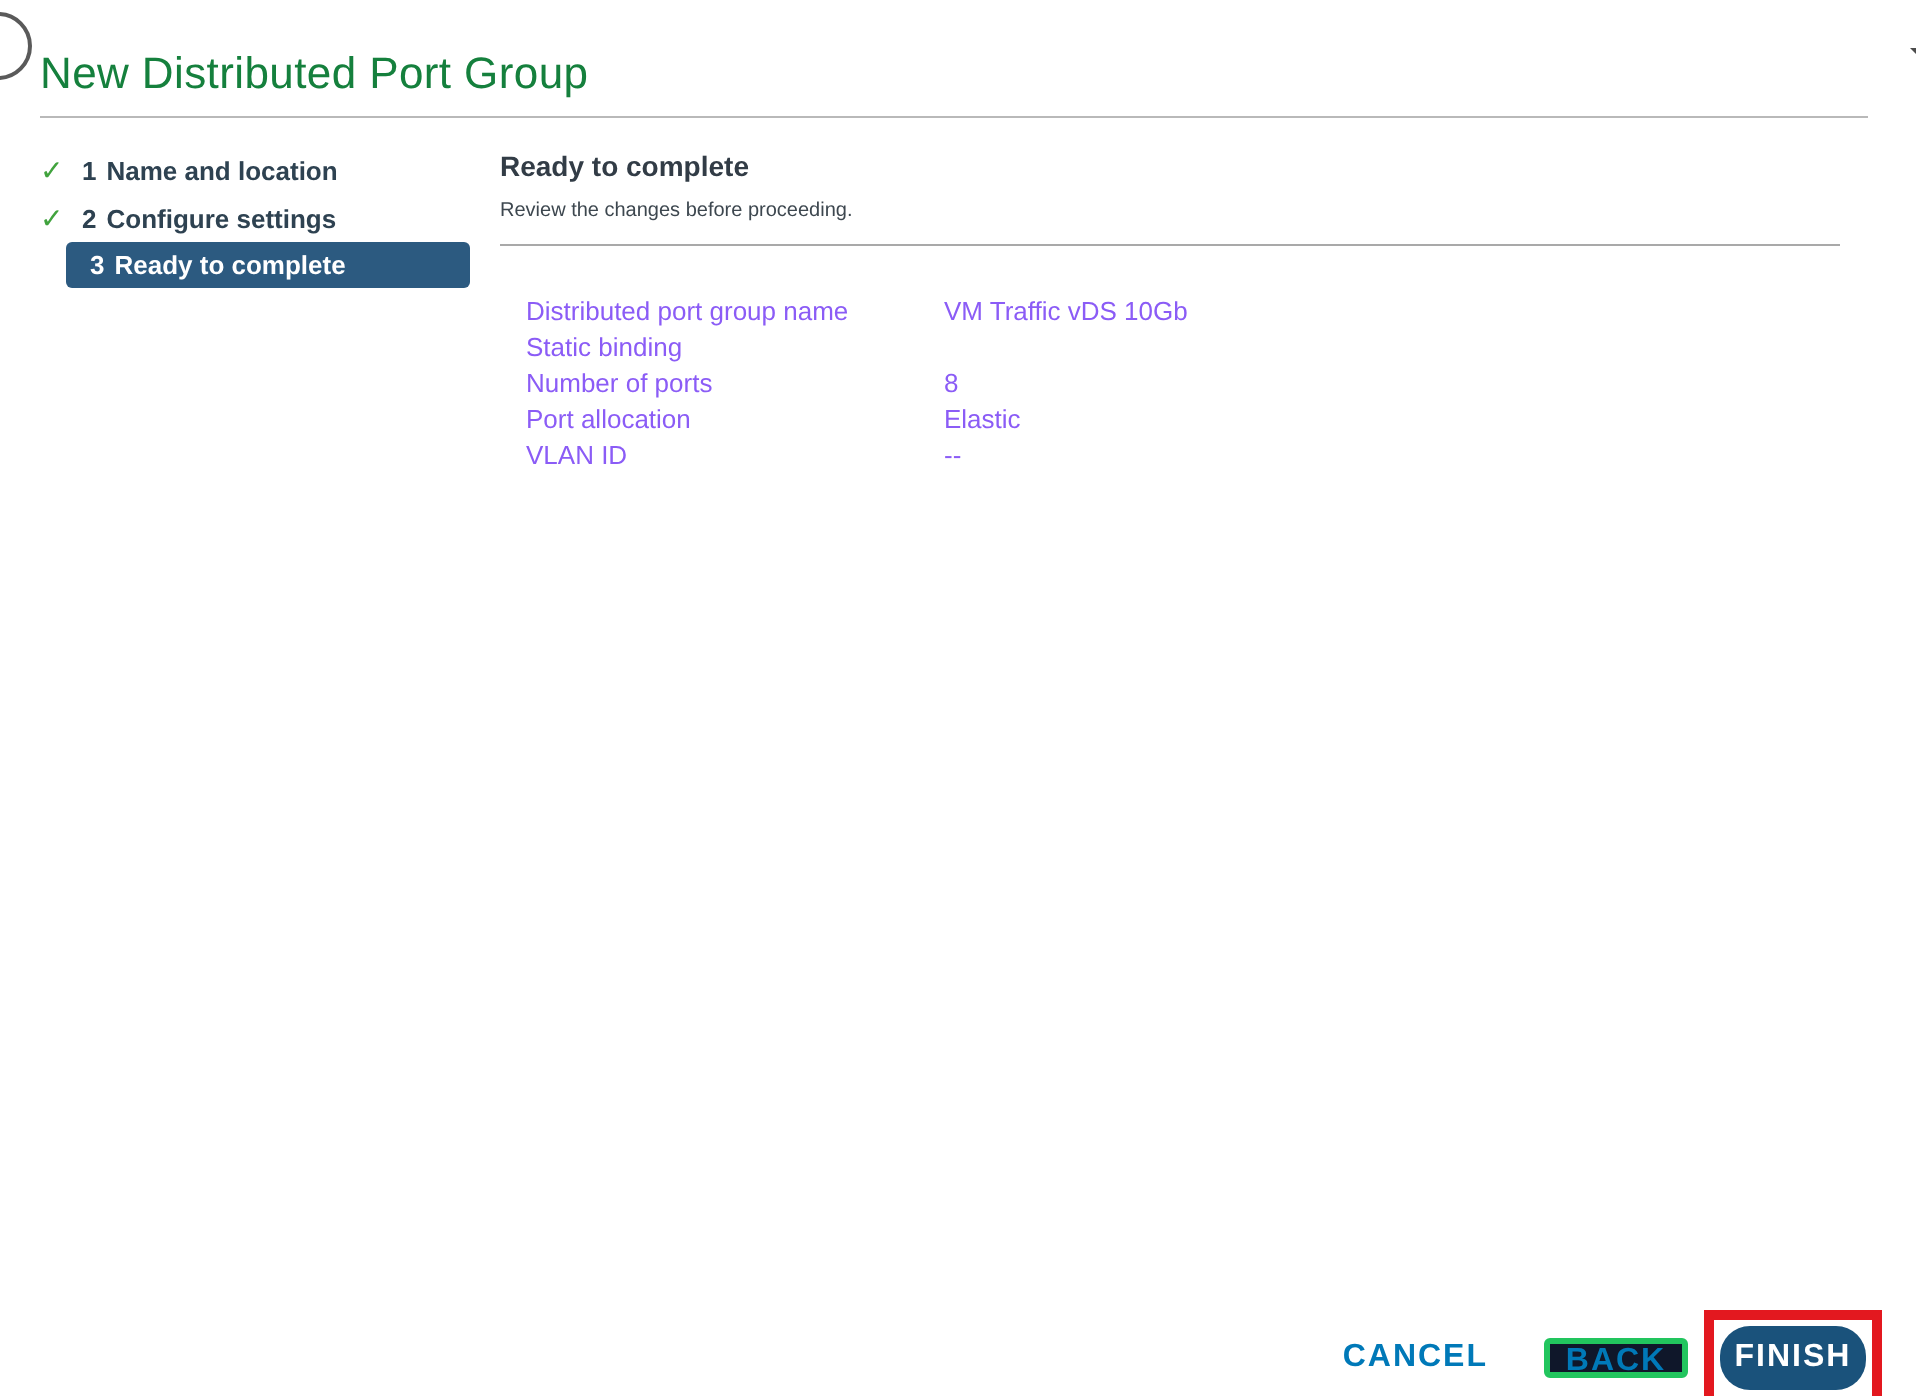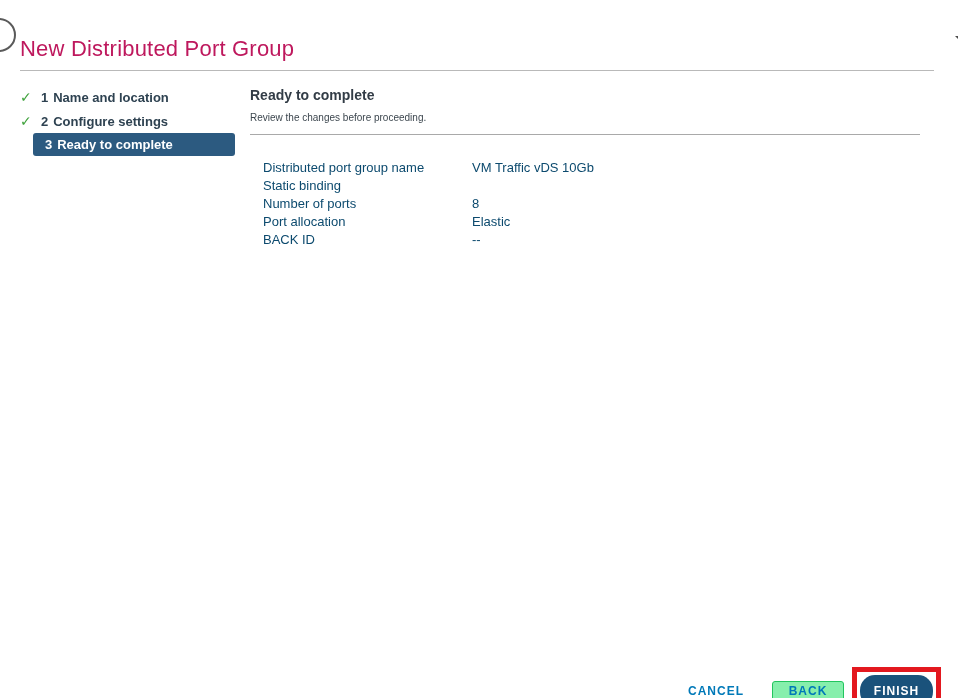--- a/index.html
+++ b/index.html
@@ -15,23 +15,23 @@
   .corner-arc {
     position: absolute; top: -18px; left: -18px;
     width: 34px; height: 34px; border-radius: 50%;
     border: 2px solid #5a5a5a; background: transparent;
   }
   .corner-tr { position: absolute; top: 0; right: 0; width: 0; height: 0;
     border-top: 3px solid #4c4c4c; border-left: 3px solid transparent; }
 
   
   .title {
-    margin: 36px 24px 0 20px;
+    margin: 24px 24px 0 20px;
     font-size: 22px; font-weight: 300; letter-spacing: 0.2px;
-    color: #be185d;
+    color: #15803d;
   }
   .title-divider {
     margin: 8px 24px 0 20px;
     border-top: 1px solid #b9b9b9; height: 0;
   }
 
   
   .body-row { display: flex; margin-top: 14px; }
   .steps { width: 250px; flex: 0 0 250px; }
   .step {
@@ -51,37 +51,37 @@
     background: #2c5a80; border-radius: 3px;
     color: #ffffff; font-weight: 700;
   }
 
   .content { flex: 1; padding-right: 38px; }
   .content-heading { margin-top: 2px; font-size: 14px; font-weight: 700; color: #323c46; }
   .content-sub { margin-top: 9px; font-size: 10px; font-weight: 400; color: #3d474f; }
   .content-divider { margin-top: 11px; border-top: 1px solid #a9a9a9; height: 0; }
 
   .summary { margin: 24px 0 0 13px; }
-  .srow { display: flex; font-size: 13px; line-height: 18px; color: #0c4a6e; }
+  .srow { display: flex; font-size: 13px; line-height: 18px; color: #8b5cf6; }
   .slabel { width: 209px; flex: 0 0 209px; }
   .svalue { flex: 1; }
 
   
   .footer {
     position: absolute; right: 17px; bottom: 19px;
     display: flex; align-items: center;
   }
-  .btn { font-family: inherit; font-size: 12px; font-weight: 600;
+  .btn { font-family: inherit; font-size: 16px; font-weight: 600;
     letter-spacing: 1px; cursor: pointer; }
   .btn-link {
     background: none; border: none; color: #0079b8;
     margin-right: 24px; padding: 0 4px; height: 32px;
   }
   .btn-outline {
-    background: #86efac; border: 1px solid #22c55e; border-radius: 3px;
+    background: #0f172a; border: 3px solid #22c55e; border-radius: 3px;
     color: #0079b8; width: 72px; height: 20px; margin-right: 8px;
   }
   .highlight-box {
     display: inline-flex;
     border: 5px solid #e3181f; padding: 3px; background: #ffffff;
   }
   .btn-primary {
     background: #1a527b; border: none; border-radius: 15px;
     color: #ffffff; width: 73px; height: 32px;
   }
@@ -131,21 +131,21 @@
         </div>
         <div class="srow">
           <span class="slabel">Number of ports</span>
           <span class="svalue">8</span>
         </div>
         <div class="srow">
           <span class="slabel">Port allocation</span>
           <span class="svalue">Elastic</span>
         </div>
         <div class="srow">
-          <span class="slabel">BACK ID</span>
+          <span class="slabel">VLAN ID</span>
           <span class="svalue">--</span>
         </div>
       </div>
     </main>
   </div>
 
   <footer class="footer">
     <button class="btn btn-link">CANCEL</button>
     <button class="btn btn-outline">BACK</button>
     <span class="highlight-box">

